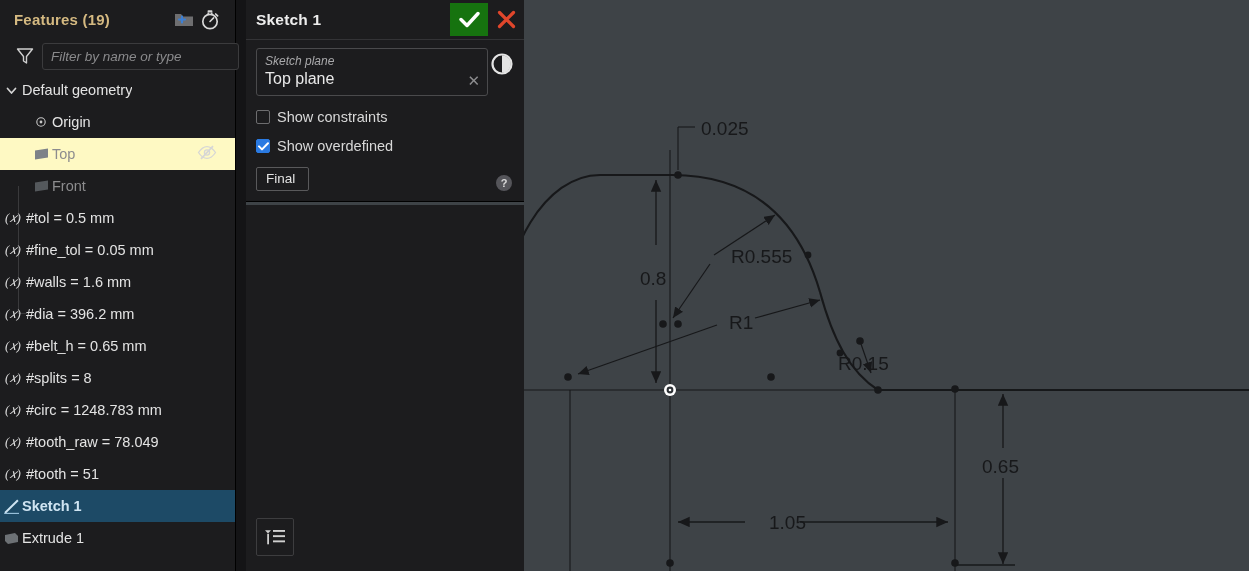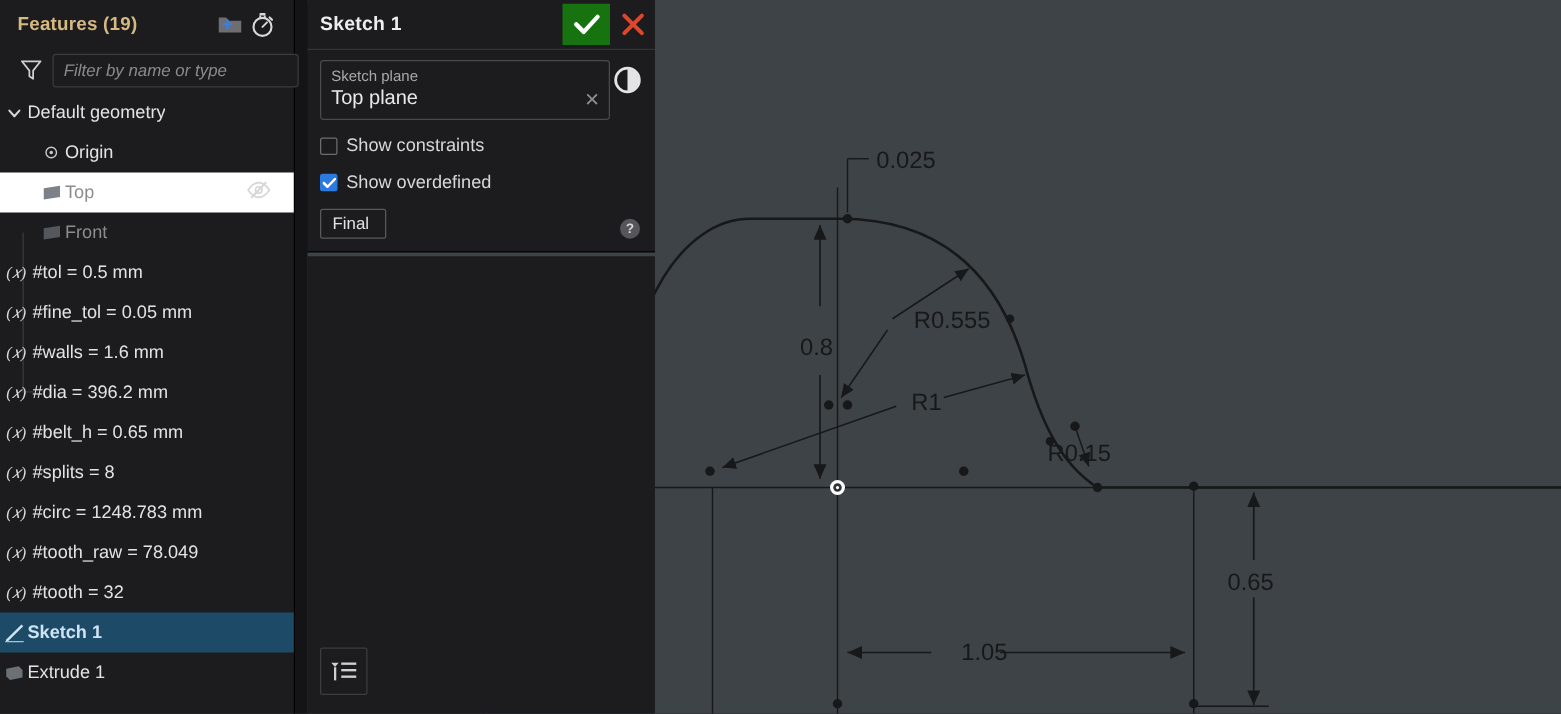--- a/index.html
+++ b/index.html
@@ -50,21 +50,21 @@
     outline: none;
   }
   #filter-input::placeholder { color: #8a8a8c; font-style: italic; }
 
   #feature-list { position: relative; }
   .f-row {
     display: flex; align-items: center; height: 32px;
     padding-left: 0; color: #e3e3e3; font-size: 14.5px;
     cursor: pointer; white-space: nowrap; position: relative;
   }
-  .f-row.selected { background: #ffffff; }
+  .f-row.selected { background: #fef9c3; }
   .f-row.sel-sketch { background: #1d4a66; }
   .f-row .lbl { overflow: hidden; text-overflow: ellipsis; }
   .f-row.dim .lbl { color: #8c8c8e; }
   .f-row.group > .lbl { font-size: 14.5px; color: #e3e3e3; }
   .f-ico { width: 22px; flex: none; display: flex; align-items: center; justify-content: center; }
   .indent-1 { padding-left: 30px; }
   .varglyph {
     width: 26px; flex: none; color: #dadada; font-size: 13px;
     font-family: "Liberation Serif", serif; font-style: italic;
     text-align: center;
@@ -103,21 +103,21 @@
   #dlg-cancel {
     width: 36px; height: 33px;
     display: flex; align-items: center; justify-content: center;
     cursor: pointer;
   }
   #dlg-body { padding: 8px 10px 10px 10px; position: relative; }
   #plane-field {
     border: 1px solid #4a4a4c; border-radius: 3px;
     padding: 5px 8px 7px 8px; position: relative; width: 232px;
   }
-  #plane-field-label { color: #a9a9ab; font-size: 12px; margin-bottom: 2px; }
+  #plane-field-label { color: #a9a9ab; font-size: 12px; margin-bottom: 2px; font-style: italic; }
   #plane-field-value { color: #e9e9e9; font-size: 16px; }
   #plane-clear {
     position: absolute; right: 7px; bottom: 7px;
     color: #8d8d8f; font-size: 15px; cursor: pointer; line-height: 1;
   }
   #plane-flip {
     position: absolute; right: 10px; top: 12px;
     width: 24px; height: 24px; cursor: pointer;
   }
   .chk-row {
@@ -401,21 +401,21 @@
       <div class="f-row">
         <span class="varglyph">(𝑥)</span>
         <span class="lbl">#circ = 1248.783 mm</span>
       </div>
       <div class="f-row">
         <span class="varglyph">(𝑥)</span>
         <span class="lbl">#tooth_raw = 78.049</span>
       </div>
       <div class="f-row">
         <span class="varglyph">(𝑥)</span>
-        <span class="lbl">#tooth = 32</span>
+        <span class="lbl">#tooth = 51</span>
       </div>
 
       <div class="f-row sel-sketch">
         <div class="f-ico">
           <svg width="17" height="16" viewBox="0 0 17 16">
             <path d="M2,13.5 L14.2,1.6 L15.6,3 L3.4,14.9 L1.5,15.2 Z" fill="#cfe4f2"></path>
             <path d="M1.2,15.4 L16,15.4" stroke="#9fc6e0" stroke-width="1.1"></path>
           </svg>
         </div>
         <span class="lbl" style="font-weight:bold;color:#cfe4f2;">Sketch 1</span>

